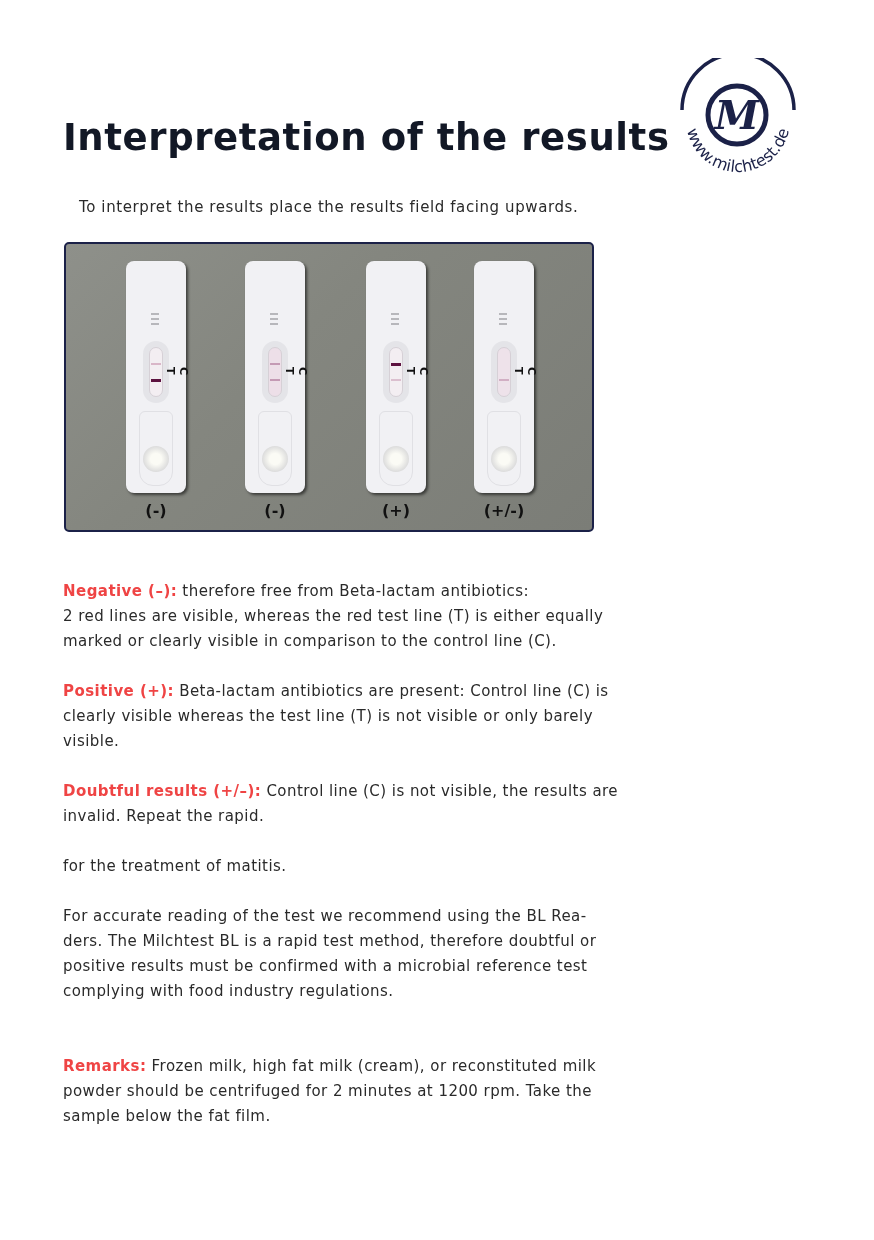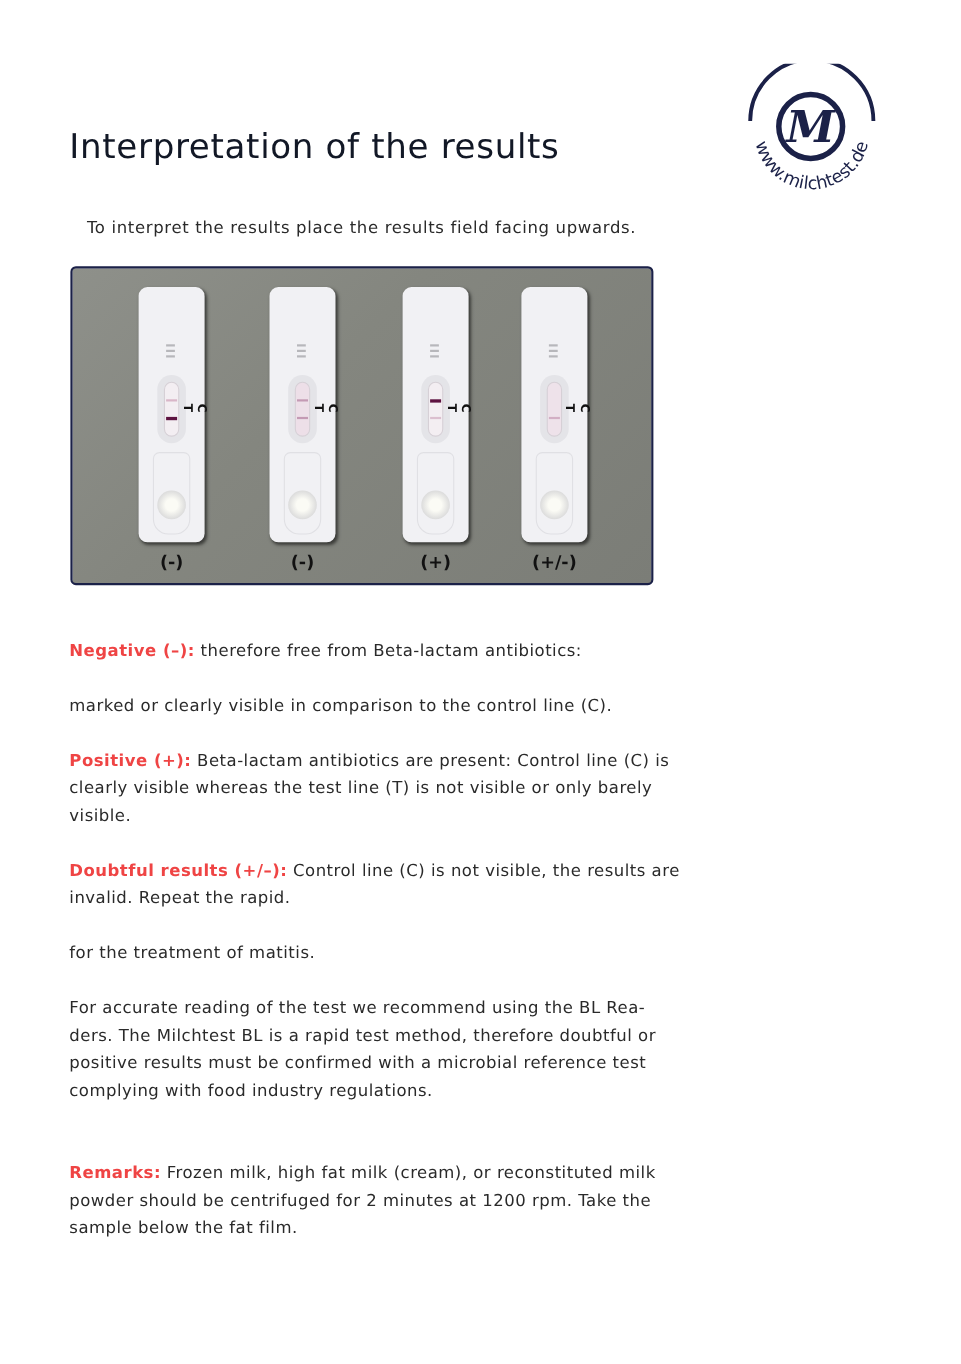--- a/index.html
+++ b/index.html
@@ -1,19 +1,19 @@
 <!DOCTYPE html>
 <html><head>
   <meta charset="utf-8">
   <style>
     html, body { margin: 0; padding: 0; background: #ffffff; }
     body { width: 874px; height: 1240px; position: relative; overflow: hidden;
            font-family: "DejaVu Sans", sans-serif; color: #222222; }
-    .title { position: absolute; left: 63px; top: 116px; font-size: 31px; color: #121826;
-             letter-spacing: 0.6px; font-weight: normal; margin: 0; }
+    .title { position: absolute; left: 63px; top: 116px; font-size: 37px; color: #121826;
+             letter-spacing: 0.6px; font-weight: bold; margin: 0; }
     .intro { position: absolute; left: 63px; top: 182px; font-size: 15px; letter-spacing: 0.6px; color: #2a2a2a; margin: 16px; }
     .logo { position: absolute; left: 672px; top: 58px; width: 130px; height: 130px; }
     .photo { position: absolute; left: 64px; top: 242px; width: 530px; height: 290px;
              border: 2px solid #1b2148; border-radius: 5px; box-sizing: border-box;
              background: linear-gradient(135deg, #8e908a 0%, #84867f 40%, #7b7d77 100%); overflow: hidden; }
     .strip { position: absolute; top: 17px; width: 60px; height: 232px; background: #f1f1f4;
              border-radius: 8px; box-shadow: 2px 2px 3px rgba(0,0,0,0.55); }
     .ticks { position: absolute; left: 25px; top: 52px; width: 8px; }
     .ticks span { display: block; height: 2px; background: #b7b7bb; margin-bottom: 3px; }
     .window { position: absolute; left: 17px; top: 80px; width: 26px; height: 62px;
@@ -123,21 +123,21 @@
       </div>
     <div class="ct">C T</div>
     <div class="well"></div>
       <div class="well-dot"></div>
   </div>
   <div class="label" style="left:408px">(+/-)</div>
 </div>
 
 <p class="para" style="top:579px">
   <b>Negative (–):</b><span> therefore free from Beta-lactam antibiotics:</span><br>
-  <br>
+  <span>2 red lines are visible, whereas the red test line (T) is either equally</span><br>
   <span>marked or clearly visible in comparison to the control line (C).</span>
 </p>
 
 <p class="para" style="top:679px">
   <b>Positive (+):</b><span> Beta-lactam antibiotics are present: Control line (C) is</span><br>
   <span>clearly visible whereas the test line (T) is not visible or only barely</span><br>
   <span>visible.</span>
 </p>
 
 <p class="para" style="top:779px">

